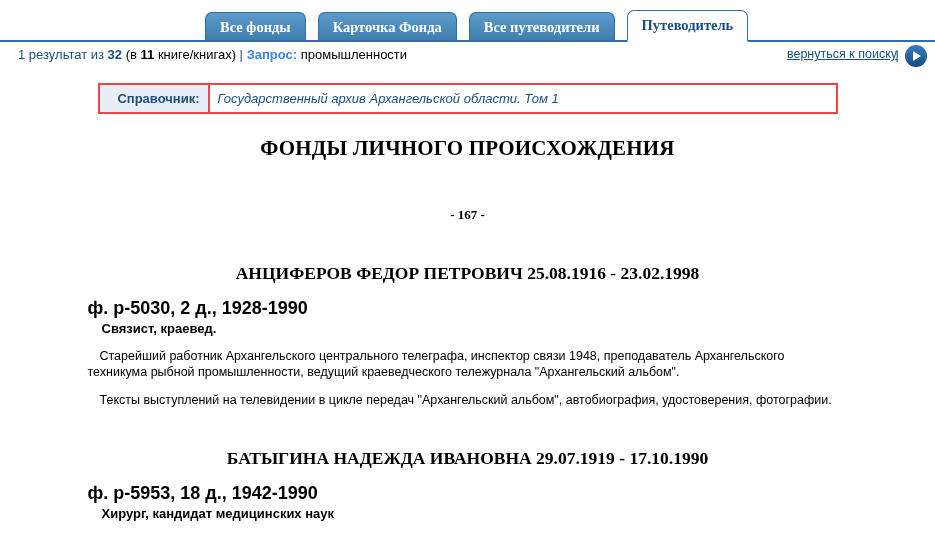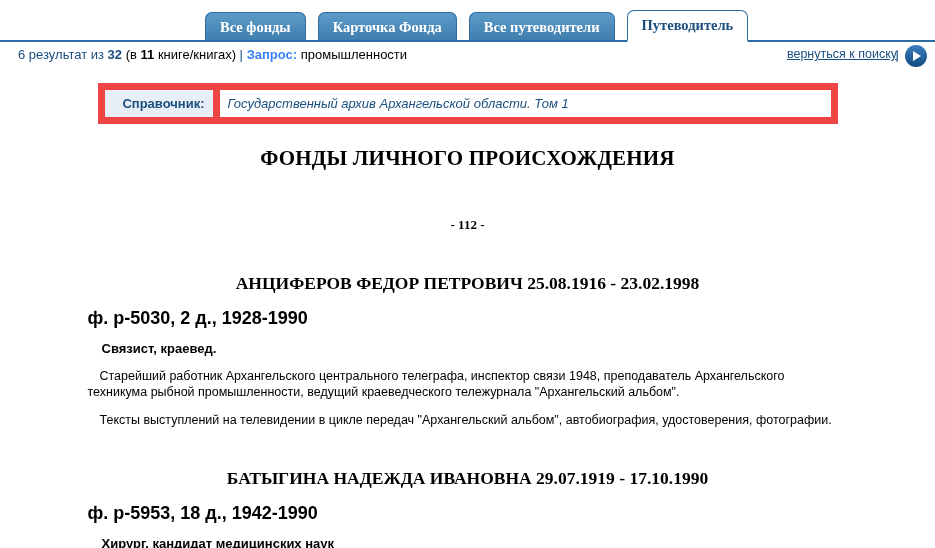--- a/index.html
+++ b/index.html
@@ -106,21 +106,21 @@
 
   
   .infotable {
     width: 740px;
     margin: 10px auto 0 auto;
     border-collapse: collapse;
     border: 1px solid #8aa7c4;
     table-layout: fixed;
   }
   .infotable td {
-    border: 7px solid #ef4444;
+    border: 2px solid #ef4444;
     padding: 6px 8px;
     vertical-align: top;
   }
   .infotable td.label {
     width: 92px;
     text-align: right;
     font-weight: bold;
     color: #1a4f80;
     background: #e8eef6;
     font-size: 13px;
@@ -172,21 +172,21 @@
     margin: 40px 0 0 0;
   }
   .fund-line {
     font-size: 18px;
     font-weight: bold;
     margin: 14px 0 0 0;
   }
   .occupation {
     font-size: 13px;
     font-weight: bold;
-    margin: 12px 0 0 14px;
+    margin: 2px 0 0 14px;
   }
   .para {
     font-size: 12.5px;
     line-height: 16px;
     margin: 12px 0 0 0;
     text-indent: 12px;
     text-align: left;
   }
 </style>
 </head>
@@ -195,21 +195,21 @@
 <div class="tabbar">
   <div class="tabs">
     <div class="tab">Все фонды</div>
     <div class="tab">Карточка Фонда</div>
     <div class="tab">Все путеводители</div>
     <div class="tab active">Путеводитель</div>
   </div>
 </div>
 
 <div class="resultbar">
-  <span class="blue">6 результат из</span>
+  <span class="blue">1 результат из</span>
   <span class="blue"><b>32</b></span>
   <span>(в</span>
   <b>11</b>
   <span>книге/книгах)</span>
   <span class="blue">|</span>
   <span class="q-label">Запрос:</span>
   <span>промышленности</span>
 
   <span class="backlink">вернуться к поиску</span>
   <span class="pipe">|</span>
@@ -226,21 +226,21 @@
     <td class="label">Справочник:</td>
     <td class="value">Государственный архив Архангельской области. Том 1</td>
   </tr>
 </tbody>
   </table>
 
 <div class="doc">
 
   <h1>ФОНДЫ ЛИЧНОГО ПРОИСХОЖДЕНИЯ</h1>
 
-  <div class="pagenum">- 112 -</div>
+  <div class="pagenum">- 167 -</div>
 
   <h2>АНЦИФЕРОВ ФЕДОР ПЕТРОВИЧ 25.08.1916 - 23.02.1998</h2>
   <div class="fund-line">ф. р-5030, 2 д., 1928-1990</div>
   <div class="occupation">Связист, краевед.</div>
   <div class="para">Старейший работник Архангельского центрального телеграфа, инспектор связи 1948, преподаватель Архангельского техникума рыбной промышленности, ведущий краеведческого тележурнала "Архангельский альбом".</div>
   <div class="para">Тексты выступлений на телевидении в цикле передач "Архангельский альбом", автобиография, удостоверения, фотографии.</div>
 
   <h2>БАТЫГИНА НАДЕЖДА ИВАНОВНА 29.07.1919 - 17.10.1990</h2>
   <div class="fund-line">ф. р-5953, 18 д., 1942-1990</div>
   <div class="occupation">Хирург, кандидат медицинских наук</div>

